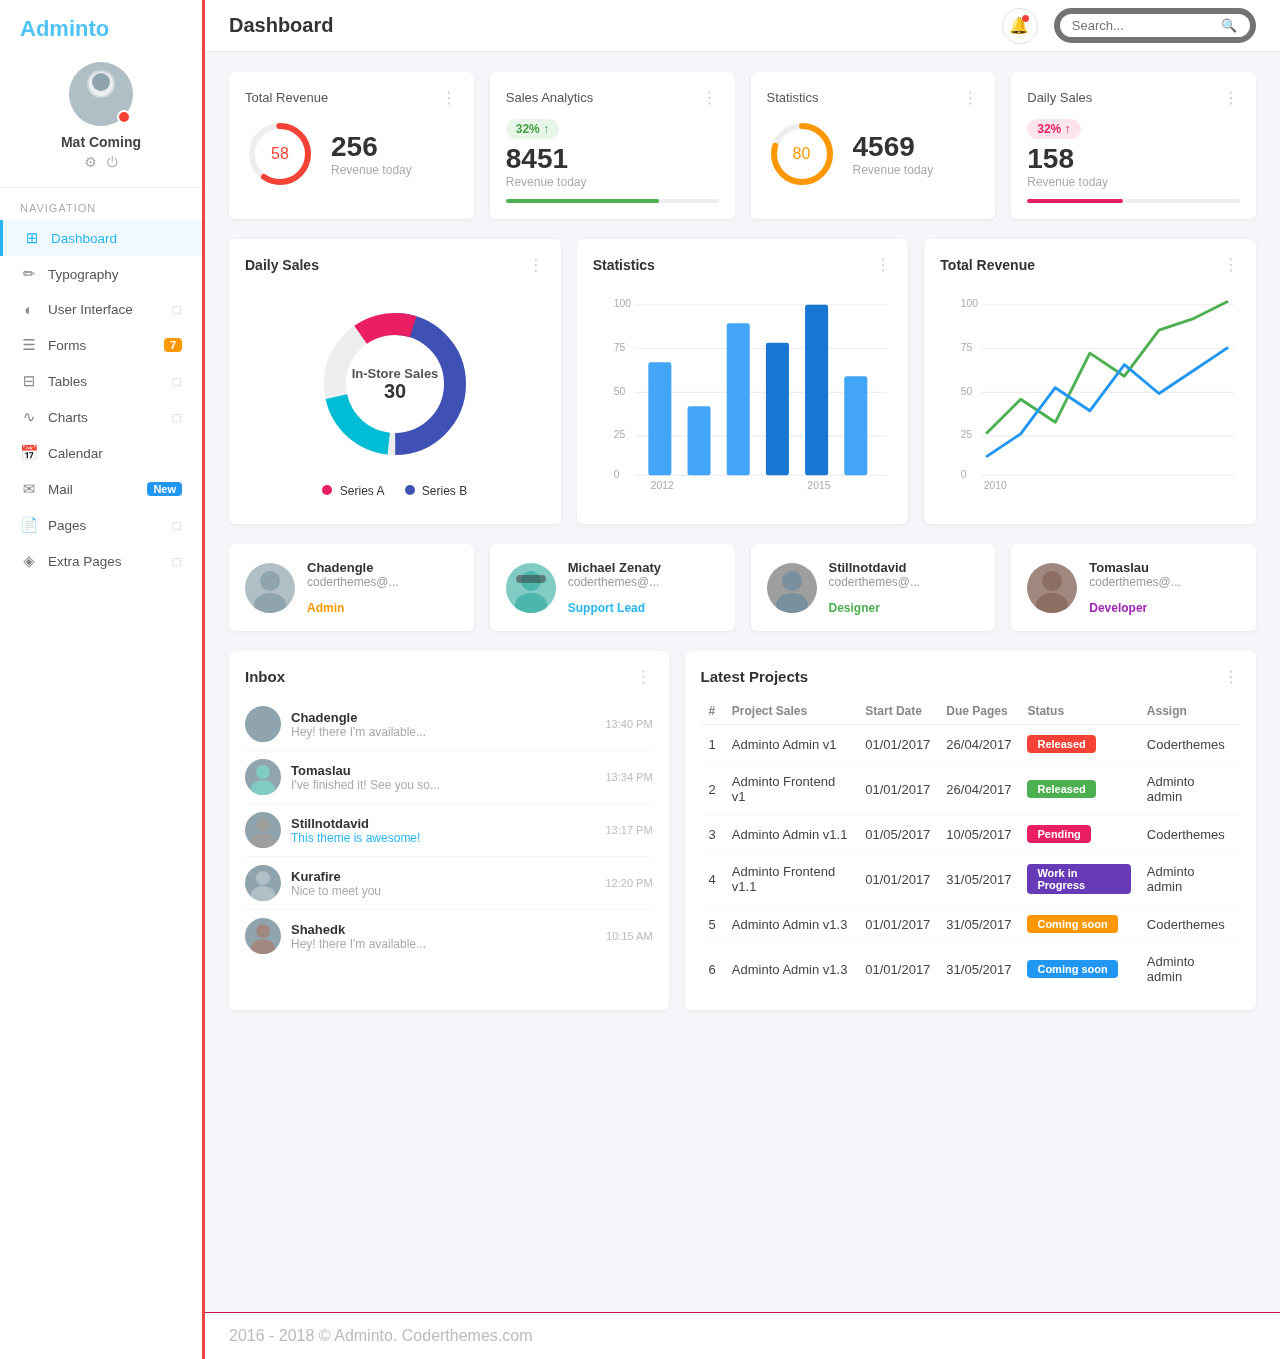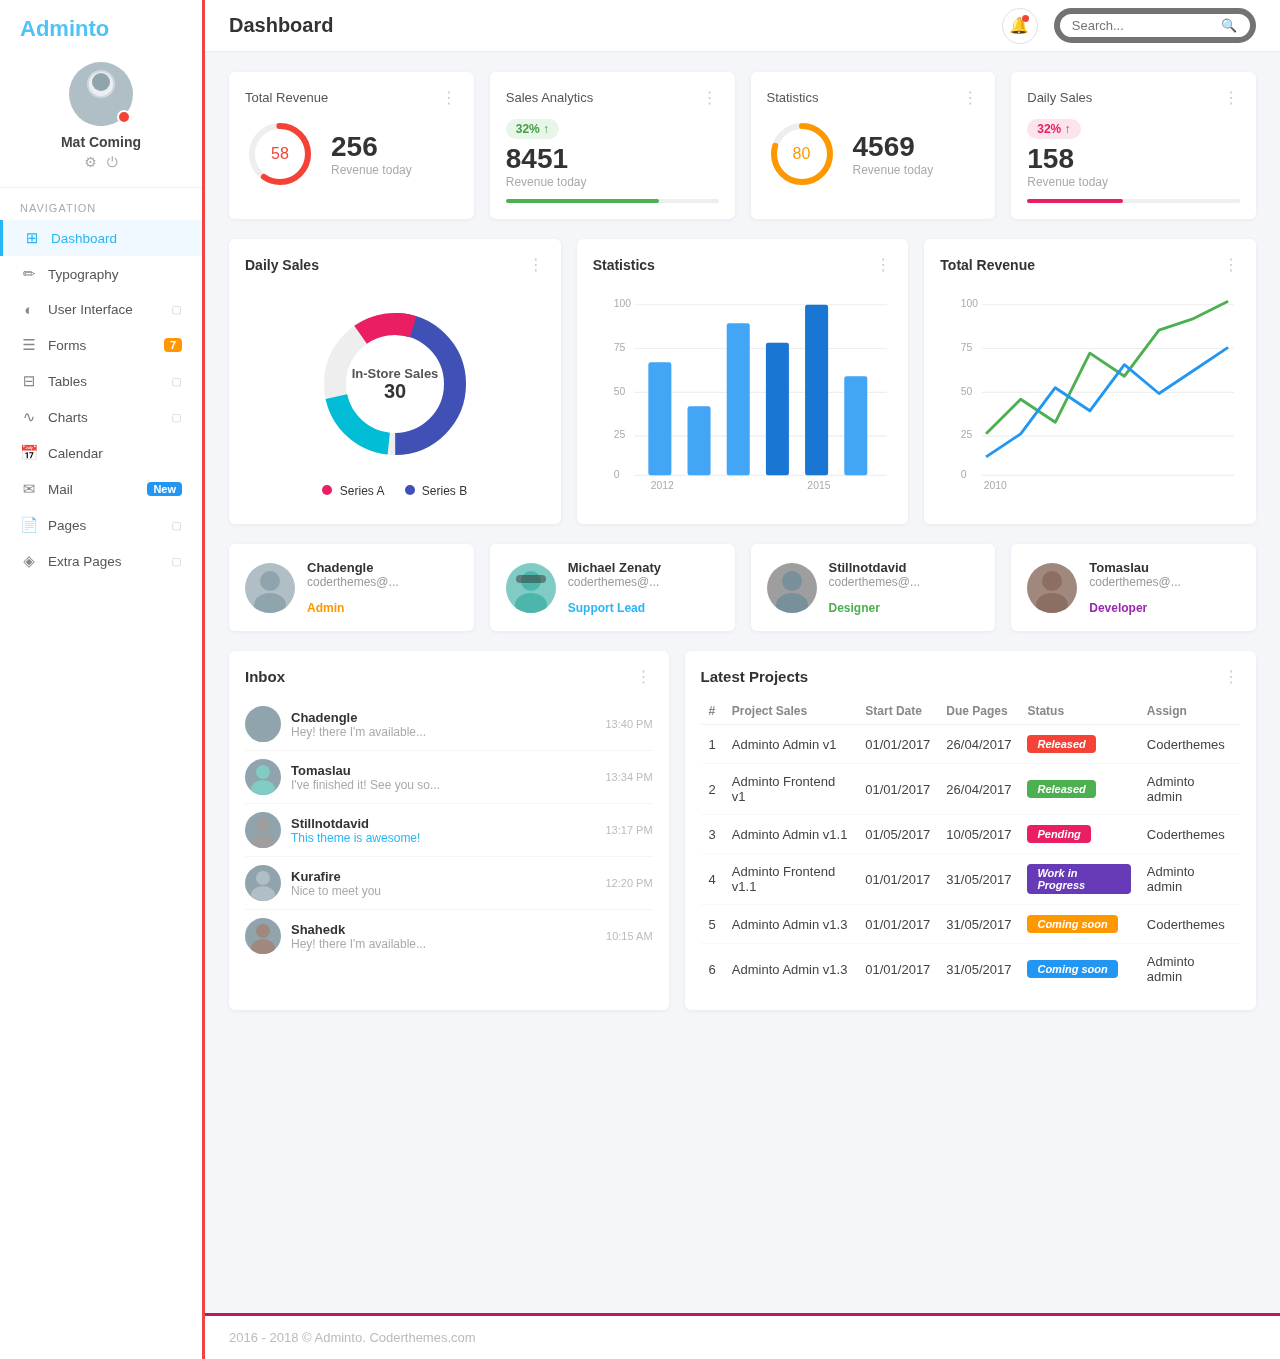--- a/index.html
+++ b/index.html
@@ -116,30 +116,30 @@
     .inbox-name { font-size: 13px; font-weight: 600; color: #333; }
     .inbox-msg { font-size: 12px; color: #aaa; white-space: nowrap; overflow: hidden; text-overflow: ellipsis; }
     .inbox-msg.highlight { color: #29b6f6; }
     .inbox-time { font-size: 11px; color: #bbb; flex-shrink: 0; }
 
     
     .projects-table { width: 100%; border-collapse: collapse; font-size: 13px; }
     .projects-table th { text-align: left; padding: 6px 8px; color: #888; font-weight: 600; font-size: 12px; border-bottom: 1px solid #f0f0f0; }
     .projects-table td { padding: 10px 8px; border-bottom: 1px solid #f8f8f8; color: #444; vertical-align: middle; }
     .projects-table tr:last-child td { border-bottom: none; }
-    .status-badge { display: inline-block; padding: 3px 10px; border-radius: 4px; font-size: 11px; font-weight: 600; color: #fff; font-style: italic; }
+    .status-badge { display: inline-block; padding: 3px 10px; border-radius: 4px; font-size: 11px; font-weight: 600; color: #fff; }
     .status-released { background: #f44336; }
     .status-released2 { background: #4caf50; }
     .status-pending { background: #e91e63; }
     .status-wip { background: #673ab7; }
     .status-coming { background: #ff9800; }
     .status-coming2 { background: #2196f3; }
 
     
-    .footer { background: #fff; border-top: 3px solid #be185d; padding: 14px 24px; font-size: 13px; color: #bbb; }
+    .footer { background: #fff; border-top: 1px solid #be185d; padding: 14px 24px; font-size: 16px; color: #bbb; }
 
     
     .bar-chart svg, .line-chart svg { width: 100%; }
 
     
     .circle-stat { position: relative; width: 70px; height: 70px; flex-shrink: 0; }
     .circle-stat svg { width: 70px; height: 70px; }
     .circle-label { position: absolute; top: 50%; left: 50%; transform: translate(-50%,-50%); font-size: 16px; font-weight: 400; }
     .stat-pill { display: inline-flex; align-items: center; gap: 4px; padding: 3px 10px; border-radius: 12px; font-size: 12px; font-weight: 600; margin-bottom: 4px; }
     .stat-pill.green { background: #e8f5e9; color: #43a047; }

